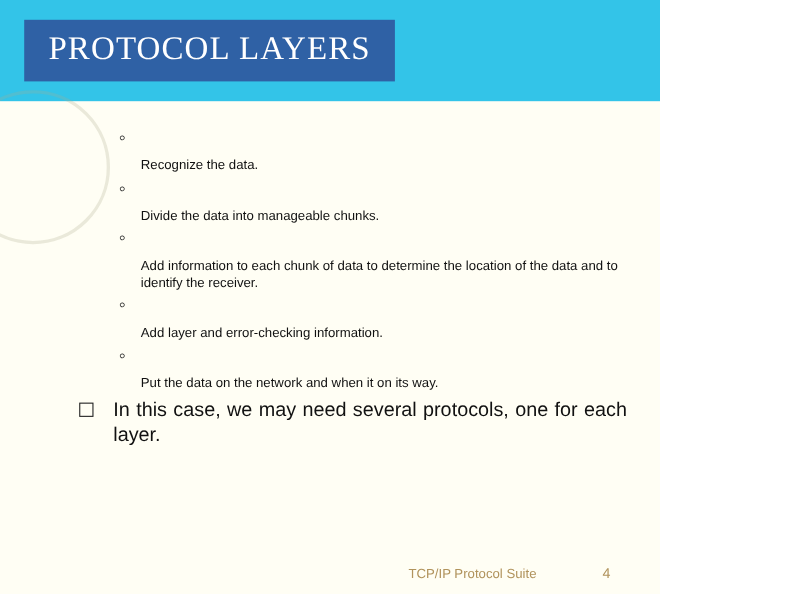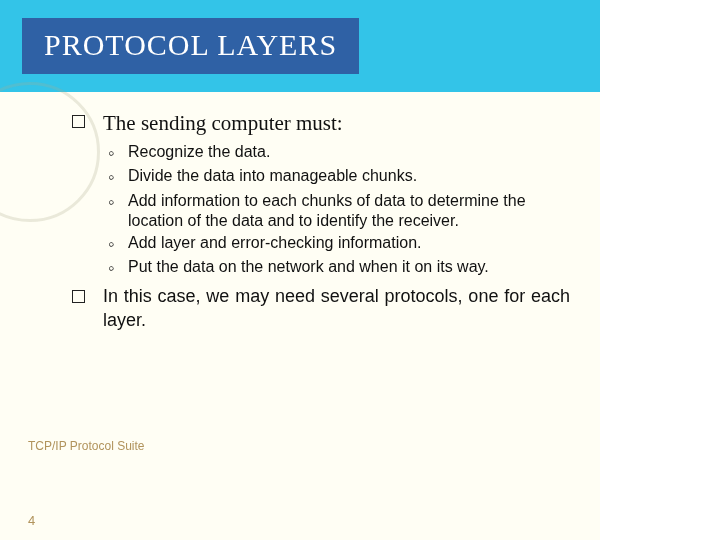--- a/index.html
+++ b/index.html
@@ -67,32 +67,32 @@
     flex: 0 0 auto;
     width: 14px;
     font-size: 18px;
     color: #222;
     margin-right: 6px;
     font-family: Arial, sans-serif;
     line-height: 1.3;
   }
   .sub-text {
     flex: 1 1 auto;
-    font-size: 16px;
+    font-size: 12px;
     font-family: Arial, Helvetica, sans-serif;
     line-height: 1.3;
     color: #111;
+    margin-top: 29px;
   }
   .footer {
     position: absolute;
-    bottom: 12px; left: 0; right: 0;
+    bottom: 12px; left: 0; right: 17px;
     display: flex; justify-content: flex-end; align-items: baseline;
     padding: 0 28px;
     gap: 60px;
-    flex-direction: column;
   }
   .footer-text {
     font-size: 12px;
     color: #b1935c;
     font-family: Arial, sans-serif;
   }
   .page-num {
     font-size: 13px;
     color: #b1935c;
     font-family: Arial, sans-serif;
@@ -104,37 +104,33 @@
 <div class="slide">
   <div class="header-bar">
     <div class="title-box">PROTOCOL LAYERS</div>
   </div>
   <div class="deco-circle"></div>
 
   <div class="content">
 
 
 
-    <div class="bullet-row">
-      <div class="square"></div>
-      <div class="btext serif">The sending computer must:</div>
-    </div>
 
     <div class="sublist">
       <div class="sub-row">
         <div class="sub-mark">◦</div>
         <div class="sub-text">Recognize the data.</div>
       </div>
       <div class="sub-row">
         <div class="sub-mark">◦</div>
         <div class="sub-text">Divide the data into manageable chunks.</div>
       </div>
       <div class="sub-row">
         <div class="sub-mark">◦</div>
-        <div class="sub-text">Add information to each chunks of data to determine the location of the data and to identify the receiver.</div>
+        <div class="sub-text">Add information to each chunk of data to determine the location of the data and to identify the receiver.</div>
       </div>
       <div class="sub-row">
         <div class="sub-mark">◦</div>
         <div class="sub-text">Add layer and error-checking information.</div>
       </div>
       <div class="sub-row">
         <div class="sub-mark">◦</div>
         <div class="sub-text">Put the data on the network and when it on its way.</div>
       </div>
     </div>

